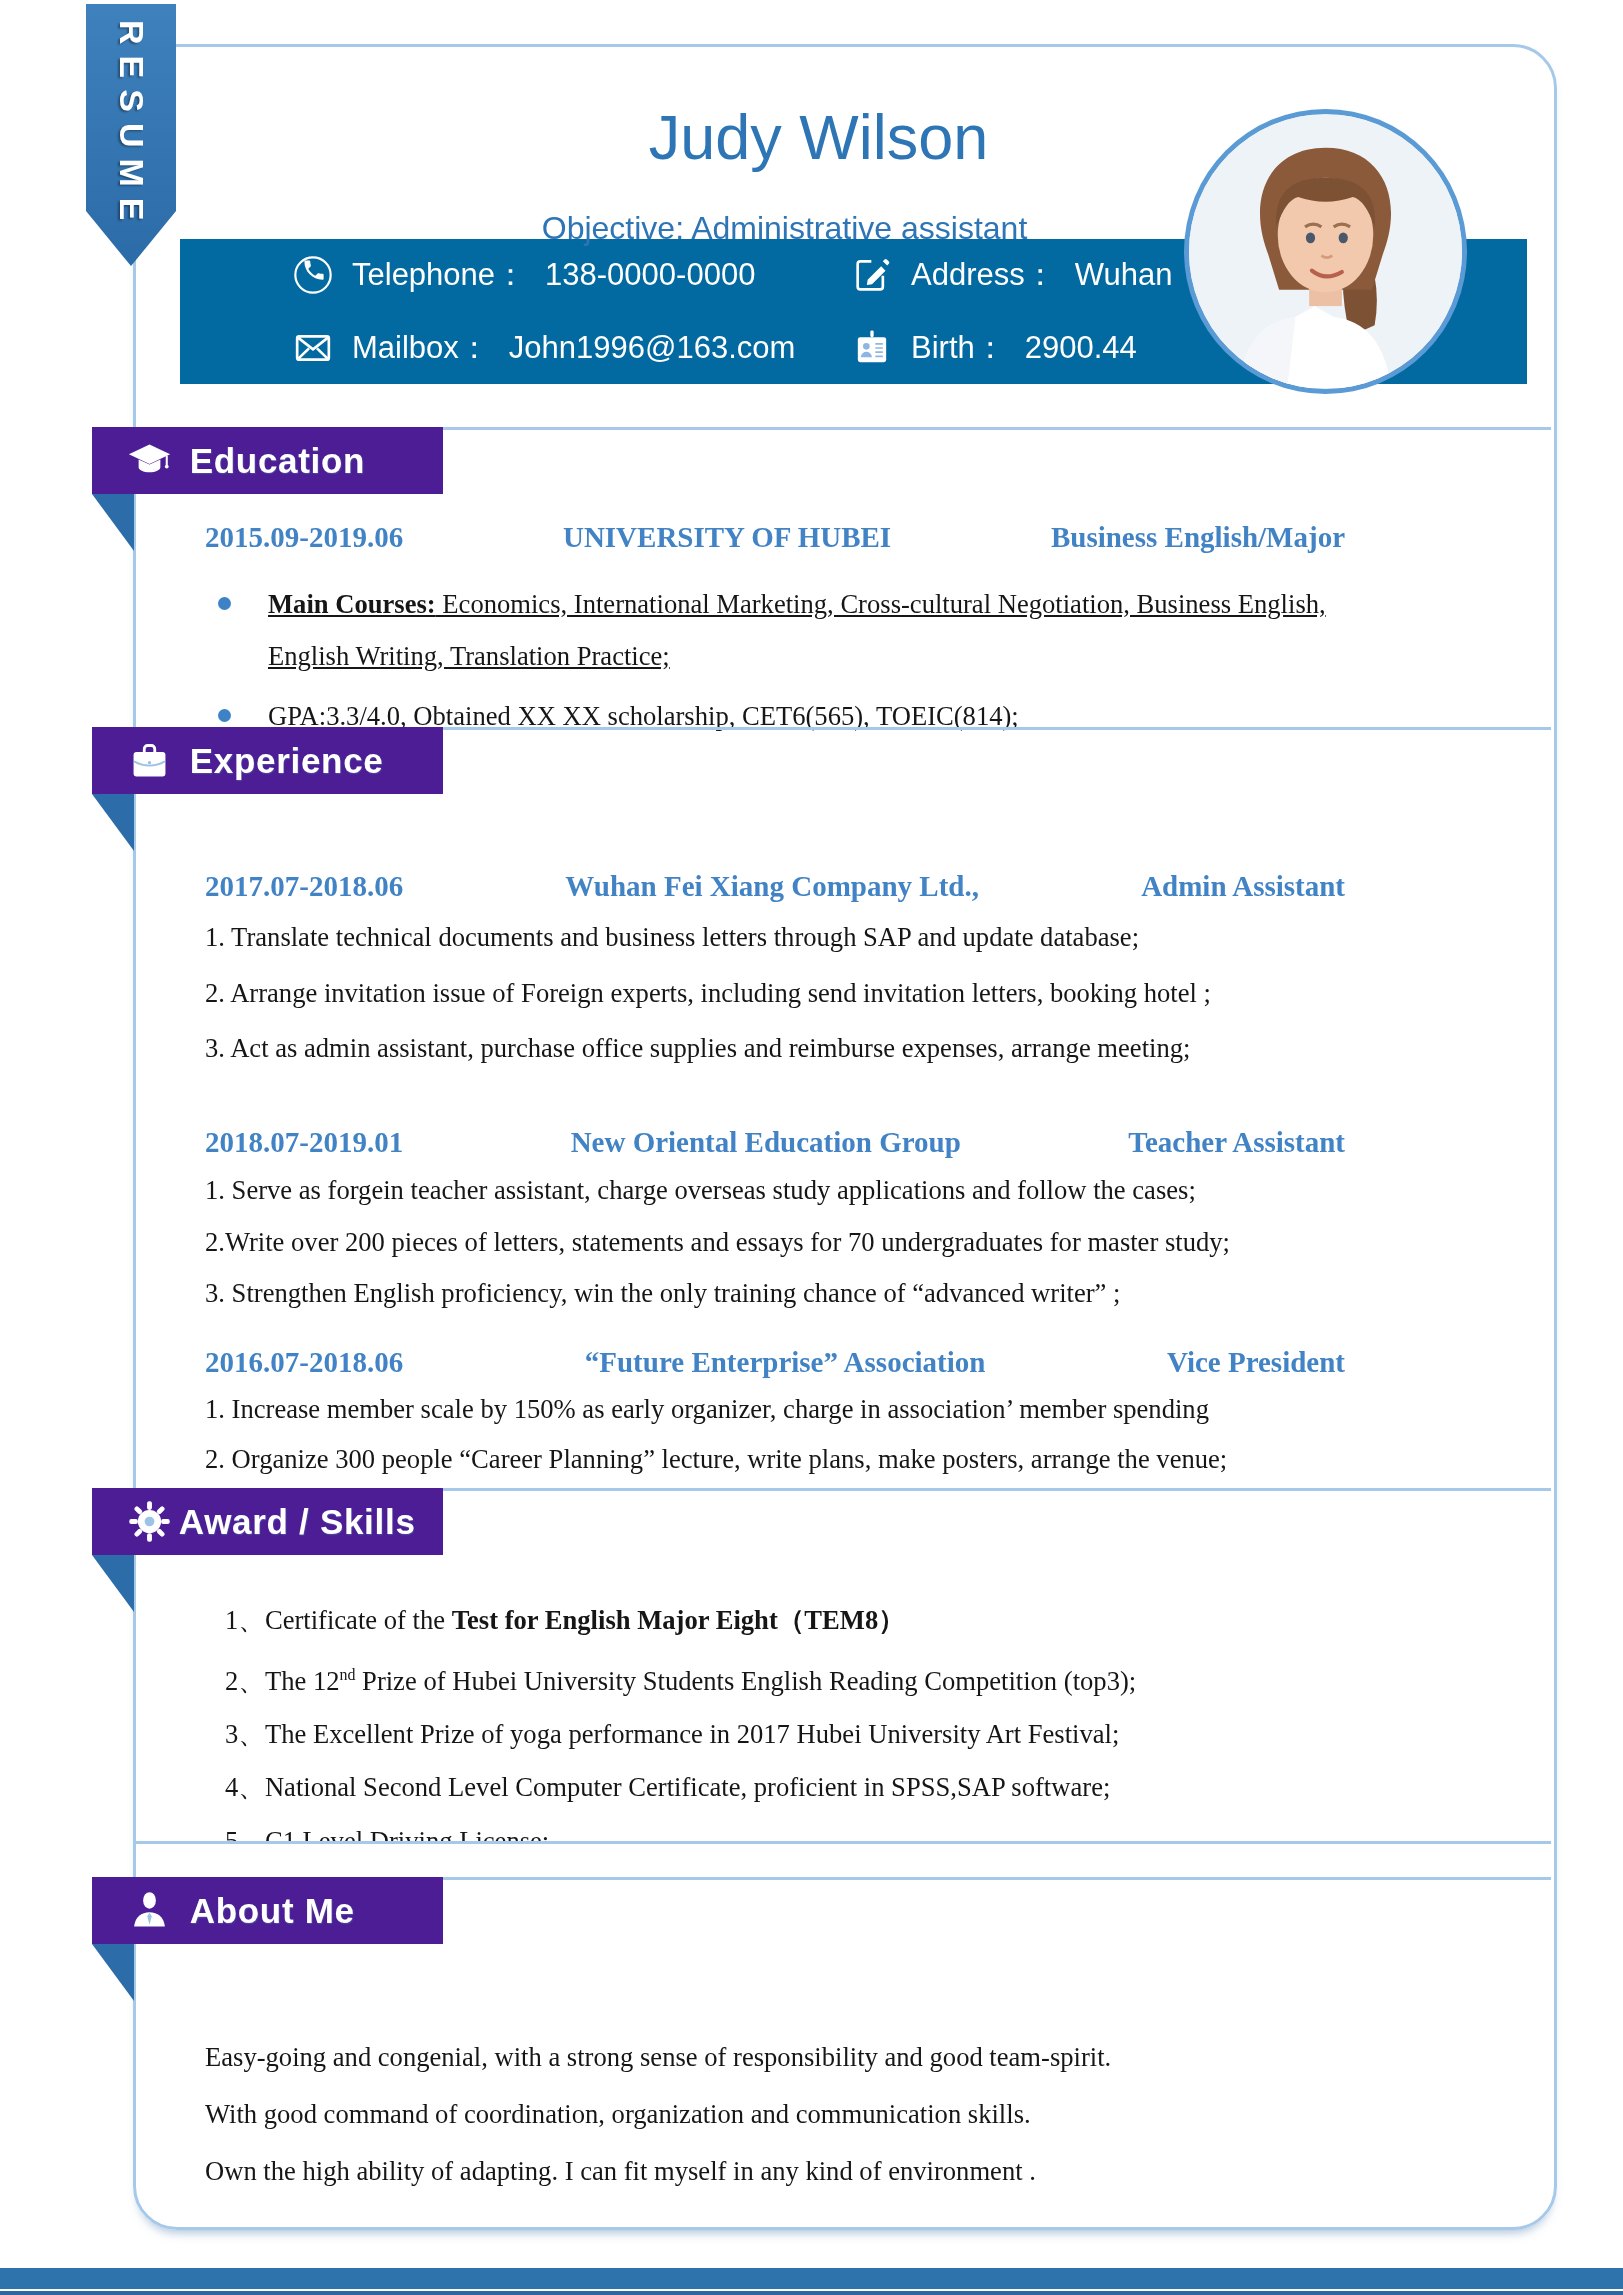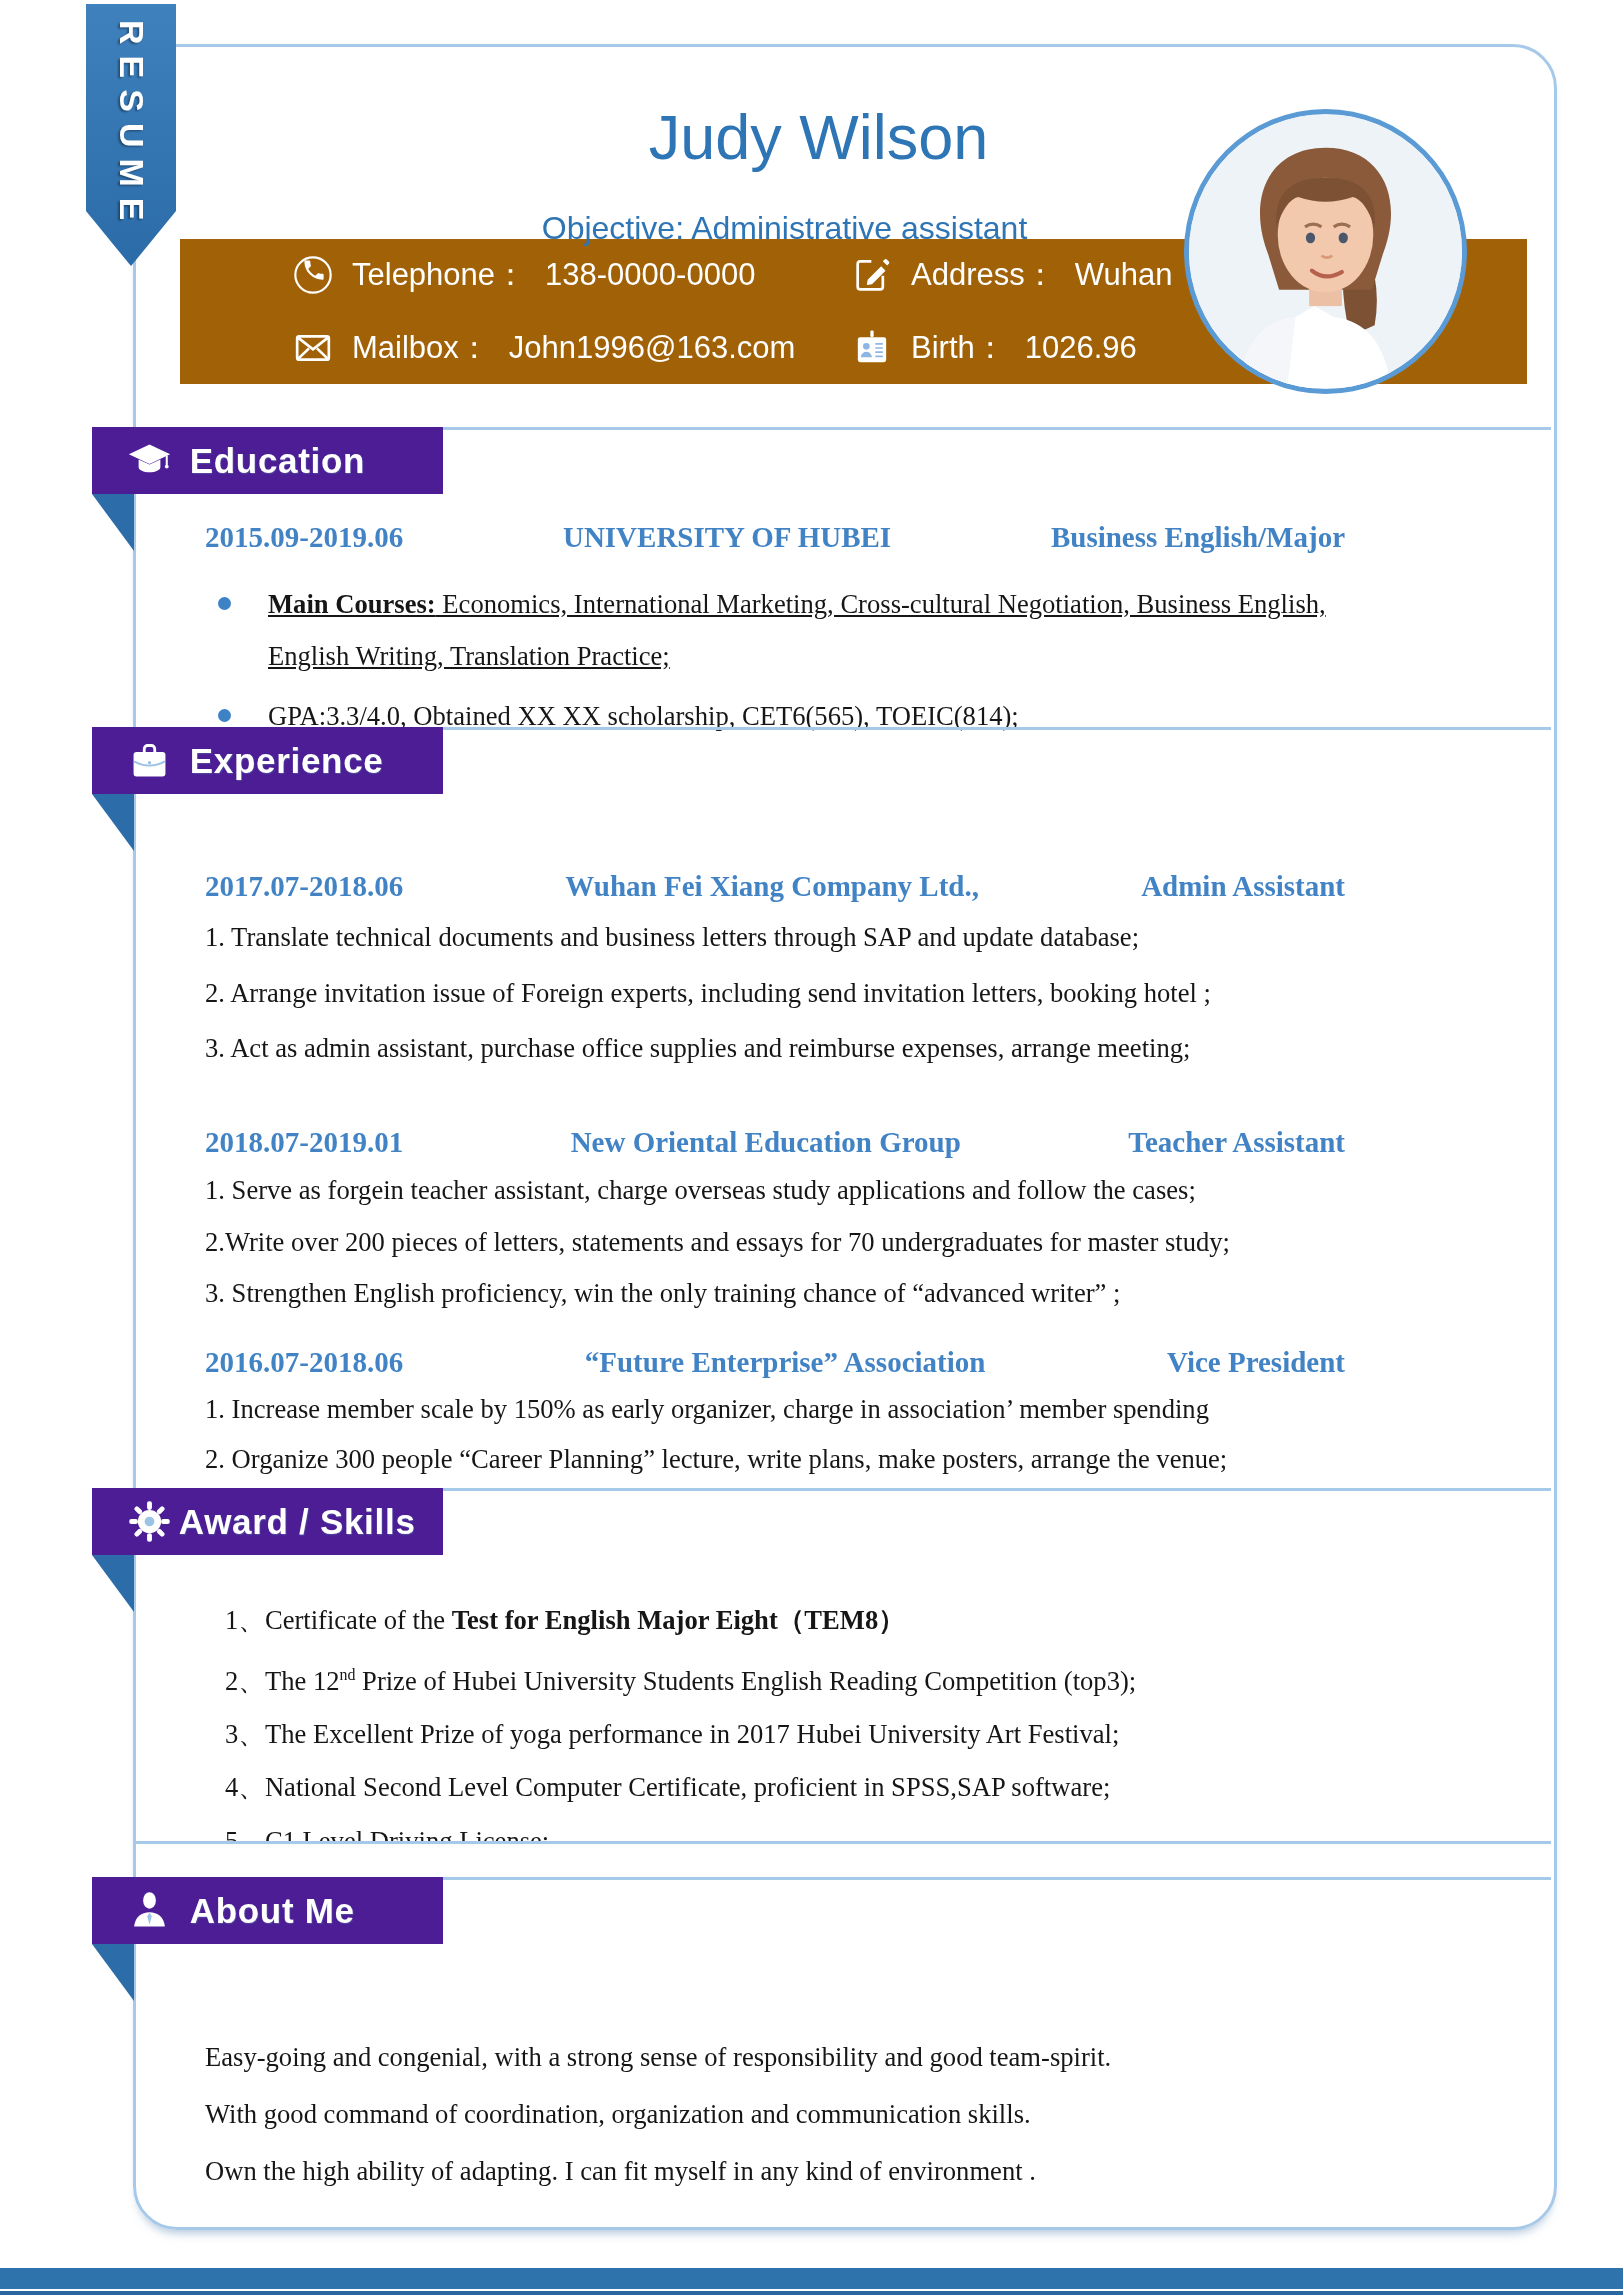--- a/index.html
+++ b/index.html
@@ -19,21 +19,21 @@
   .ribbon-text{writing-mode:vertical-rl;color:#fff;font-weight:bold;font-size:34px;
                letter-spacing:11px;padding-top:16.4px;text-shadow:1.4px 1.4px 2px rgba(0,0,0,.35);}
 
   
   .name{position:absolute;left:205px;top:101px;width:1227px;text-align:center;
         font-size:63px;font-weight:normal;color:#2e75b6;z-index:4;}
   .objective{position:absolute;left:205px;top:198px;width:1159px;text-align:center;
         font-size:32px;color:#2e75b6;z-index:4;margin-top:12px;}
 
   
-  .band{position:absolute;left:180px;top:239px;width:1347px;height:145px;background:#a16207;
+  .band{position:absolute;left:180px;top:239px;width:1347px;height:145px;background:#0369a1;
         z-index:3;display:grid;grid-template-columns:559px 1fr;grid-template-rows:1fr 1fr;
         align-items:center;padding-left:113px;box-sizing:border-box;}
   .contact{display:flex;align-items:center;gap:19px;color:#fff;font-size:31px;}
   .contact svg{width:40px;height:40px;flex:0 0 auto;}
 
   
   .photo{position:absolute;left:1184px;top:109px;width:273px;height:275px;border-radius:50%;
          border:5.5px solid #5b9bd5;overflow:hidden;background:#eef3f8;z-index:5;}
   .photo svg{width:100%;height:100%;display:block;}
 
@@ -105,21 +105,21 @@
     </div>
     <div class="contact">
       <svg viewBox="0 0 24 24">
         <rect x="11" y="1.5" width="2" height="4" rx="0.8" fill="#fff"></rect>
         <rect x="3.5" y="5.5" width="17" height="15" rx="1.4" fill="#fff"></rect>
         <circle cx="8.6" cy="11" r="2" fill="#8db6e2"></circle>
         <path d="M5.2 17.5c.4-2 1.7-3.2 3.4-3.2s3 1.2 3.4 3.2z" fill="#8db6e2"></path>
         <path stroke="#8db6e2" stroke-width="1" d="M14 9.5h4.5M14 12h4.5M14 14.5h4.5M14 17h4.5"></path>
       </svg>
       <span>Birth：</span>
-      <span>1026.96</span>
+      <span>2900.44</span>
     </div>
   </div>
 
   <div class="photo">
     <svg viewBox="0 0 200 200">
       <rect width="200" height="200" fill="#eef3f8"></rect>
       <path d="M126 92q16 28 10 62l-18 8q-8-34-4-58z" fill="#7d5134"></path>
       <path d="M100 24c32 0 48 22 48 48 0 12-3 22-6 30l-8 26-68 0-8-26c-3-8-6-18-6-30 0-26 16-48 48-48z" fill="#8a5a3b"></path>
       <rect x="88" y="114" width="24" height="26" fill="#ecc0a4"></rect>
       <ellipse cx="100" cy="88" rx="35" ry="42" fill="#f2c9ad"></ellipse>

